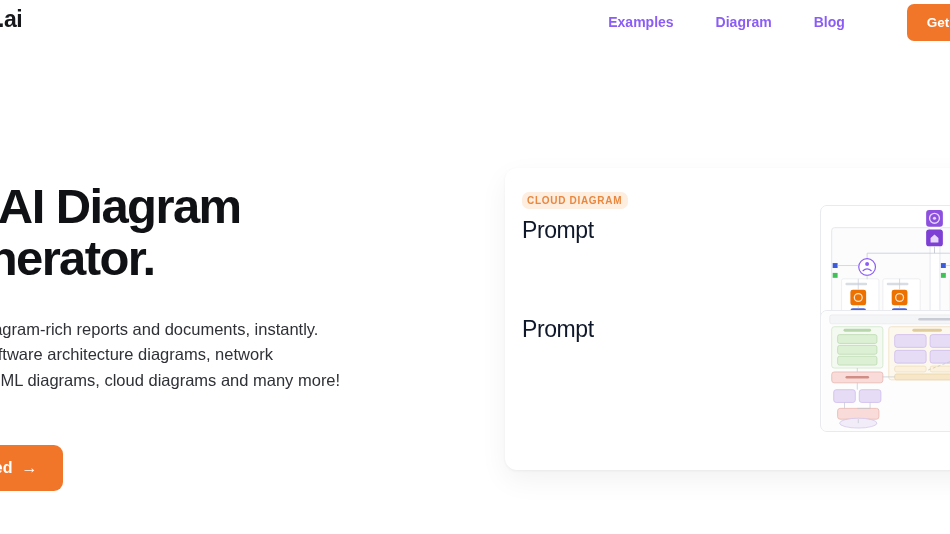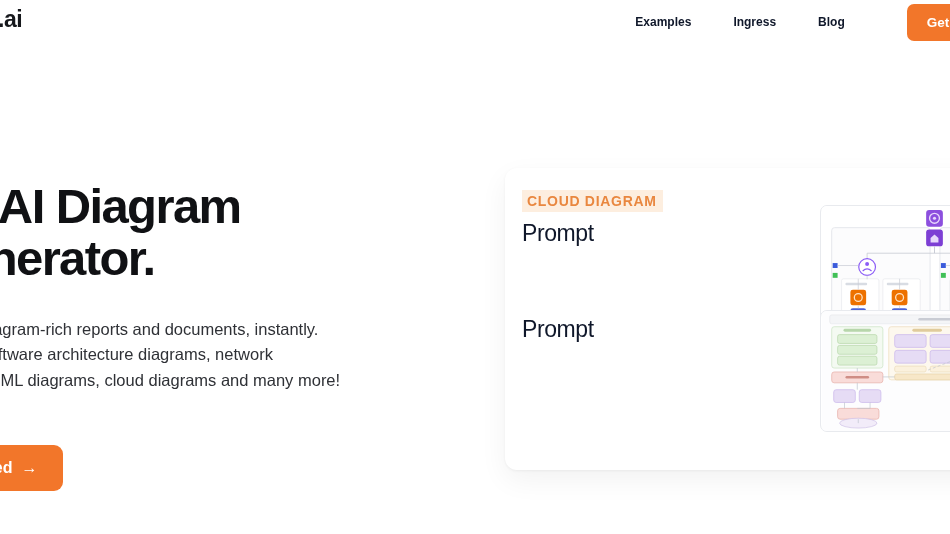--- a/index.html
+++ b/index.html
@@ -19,21 +19,21 @@
   #logo {
     position: absolute; left: -2px; top: 6px;
     font-size: 23px; font-weight: 700; color: #16181c;
     letter-spacing: -0.5px; white-space: nowrap;
   }
   #nav {
     position: absolute; right: 0; top: 0; height: 44px;
     display: flex; align-items: center; gap: 22px;
   }
   .nav-link {
-    font-size: 12px; font-weight: 600; color: #0f172a;
+    font-size: 14px; font-weight: 600; color: #8b5cf6;
     white-space: nowrap; cursor: pointer; text-decoration: none; padding-left: 20px;
   }
   #header-cta {
     margin-left: 8px;
     background: #f2762a;
     color: #ffffff;
     font-size: 13.5px; font-weight: 700;
     padding: 11px 20px;
     border: none; border-radius: 7px;
     white-space: nowrap; cursor: pointer;
@@ -79,24 +79,24 @@
     display: flex; align-items: flex-start;
   }
   #card-0 { top: 0px; height: 118px; }
   #card-1 { top: 118px; height: 128px; }
 
   .card-text { width: 318px; padding: 22px 22px 0 17px; }
   .badge {
     display: inline-block;
     background: #fdeedf;
     color: #e9873f;
-    font-size: 14px; font-weight: 700;
+    font-size: 10px; font-weight: 700;
     letter-spacing: 0.7px;
     padding: 3px 6px 3px 5px;
-    border-radius: 0;
+    border-radius: 7px;
     white-space: nowrap;
   }
   .card-title {
     margin-top: 8px;
     font-size: 23px; font-weight: 400; color: #0f172a;
     letter-spacing: -0.4px;
   }
   .card-desc {
     margin-top: 9px;
     font-size: 10px; line-height: 1.62; color: #474b52;
@@ -120,21 +120,21 @@
 </head>
 <body>
 
 <div id="page">
 
   <div id="header">
     <div id="logo">.ai</div>
 
     <div id="nav">
       <a class="nav-link">Examples</a>
-      <a class="nav-link">Ingress</a>
+      <a class="nav-link">Diagram</a>
       <a class="nav-link">Blog</a>
       <button id="header-cta">Get S</button>
     </div>
   </div>
 
   <div id="hero">
     <h1 id="hero-title">
       <span>e AI Diagram</span><br>
       <span>enerator.</span>
     </h1>

